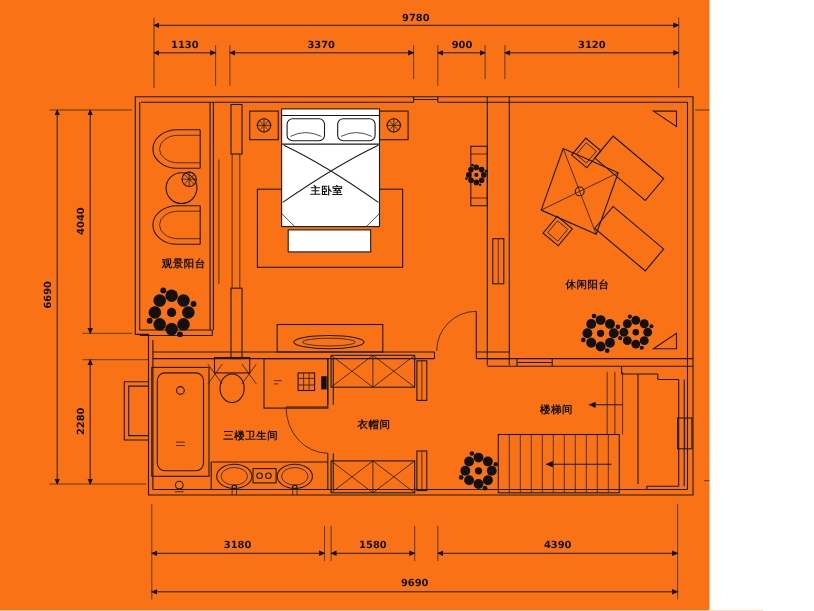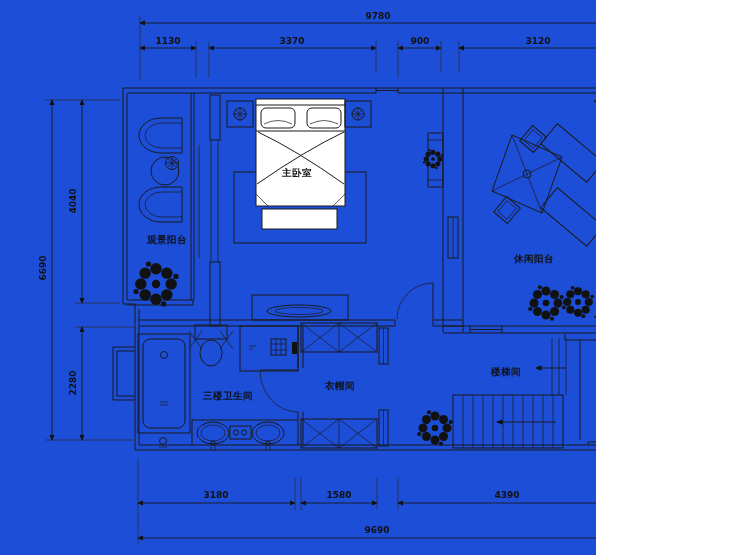--- a/index.html
+++ b/index.html
@@ -1,16 +1,16 @@
 <!DOCTYPE html>
 <html><head>
 <meta charset="utf-8">
 <style>
   html,body{margin:0;padding:0;background:#fff;}
-  .page{position:relative;width:596px;height:555px;background:#1d4ed8;overflow:hidden;}
+  .page{position:relative;width:645px;height:555px;background:#f97316;overflow:hidden;}
   svg{display:block;}
   svg *{stroke:#1a1a1a;fill:none;stroke-width:1;stroke-linecap:butt;stroke-linejoin:miter;}
   .ext{stroke-width:.7;stroke:#2b2b2b;}
   .dim{stroke-width:.9;marker-start:url(#arr);marker-end:url(#arr);}
   .arrow{stroke-width:1;marker-end:url(#arr);}
   .thin{stroke-width:.7;}
   .white{fill:#fff;}
   .dark{fill:#111;stroke:none;}
   text{stroke:none;fill:#111;font-family:"DejaVu Sans","Liberation Sans",sans-serif;
        font-size:9px;font-weight:bold;text-anchor:middle;}

